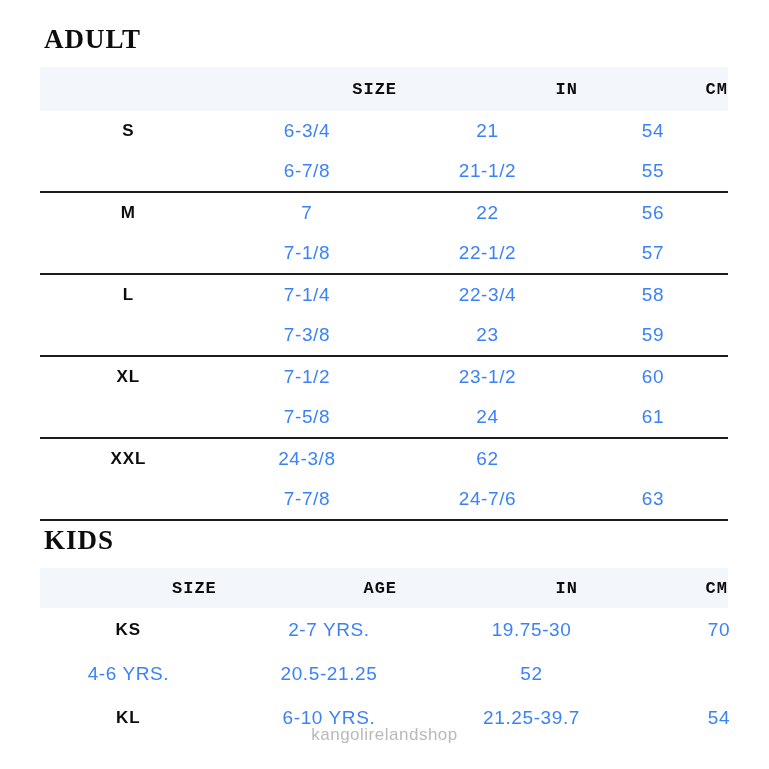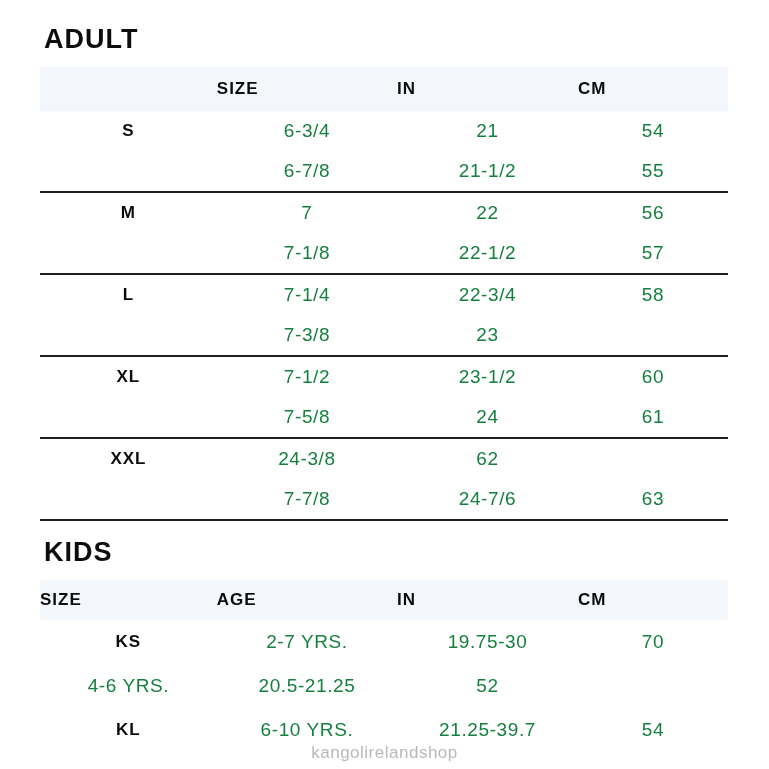--- a/index.html
+++ b/index.html
@@ -20,66 +20,68 @@
     left: 40px;
     top: 24px;
     width: 688px;
   }
   .section-title {
     font-size: 27px;
     font-weight: 700;
     letter-spacing: 1px;
     color: #0d0d0d;
     margin: 0 0 12px 4px;
+    font-family: Liberation Serif, serif;
   }
   .size-table {
     width: 100%;
   }
   .grid-row {
     display: grid;
     grid-template-columns: 25.7% 26.2% 26.3% 21.8%;
     align-items: center;
   }
   .header-row {
     background: #f3f6fa;
     height: 44px;
   }
   .kids .header-row { height: 40px; }
   .header-cell {
-    text-align: left;
+    text-align: right;
     font-size: 17px;
     font-weight: 700;
     letter-spacing: 1px;
     color: #0d0d0d;
+    font-family: Liberation Mono, monospace;
   }
   .body-row { height: 40px; }
-  .kids .body-row { height: 44px; }
+  .kids .body-row { height: 44px; gap: 22px; }
   .cell {
     text-align: center;
     font-size: 19px;
     font-weight: 400;
     letter-spacing: 0.6px;
-    color: #15803d;
+    color: #3b82f6;
   }
   .label-cell {
     text-align: center;
     font-size: 17px;
     font-weight: 700;
     letter-spacing: 1px;
     color: #0d0d0d;
   }
   .size-group {
     border-bottom: 2px solid #1c1c1c;
   }
-  .kids-title { margin-top: 16px; }
+  .kids-title { margin-top: 4px; }
   .watermark {
     position: absolute;
     left: 0;
     right: 0;
-    bottom: 6px;
+    bottom: 24px;
     text-align: center;
     font-size: 17px;
     letter-spacing: 0.5px;
     color: #b9b9b9;
   }
 </style>
 </head>
 <body>
 
 <div class="page">
@@ -127,20 +129,21 @@
             <div class="grid-row body-row">
               <div class="label-cell">L</div>
               <div class="cell">7-1/4</div>
               <div class="cell">22-3/4</div>
               <div class="cell">58</div>
             </div>
             <div class="grid-row body-row">
               <div class="label-cell"></div>
               <div class="cell">7-3/8</div>
               <div class="cell">23</div>
+              <div class="cell">59</div>
             </div>
           </div>
           <div class="size-group">
             <div class="grid-row body-row">
               <div class="label-cell">XL</div>
               <div class="cell">7-1/2</div>
               <div class="cell">23-1/2</div>
               <div class="cell">60</div>
             </div>
             <div class="grid-row body-row">

